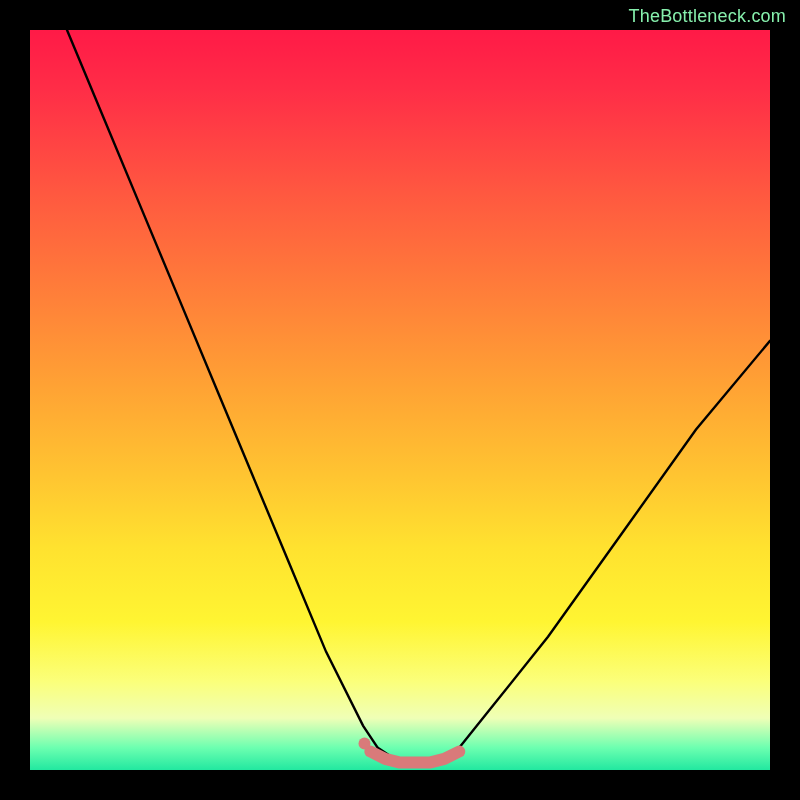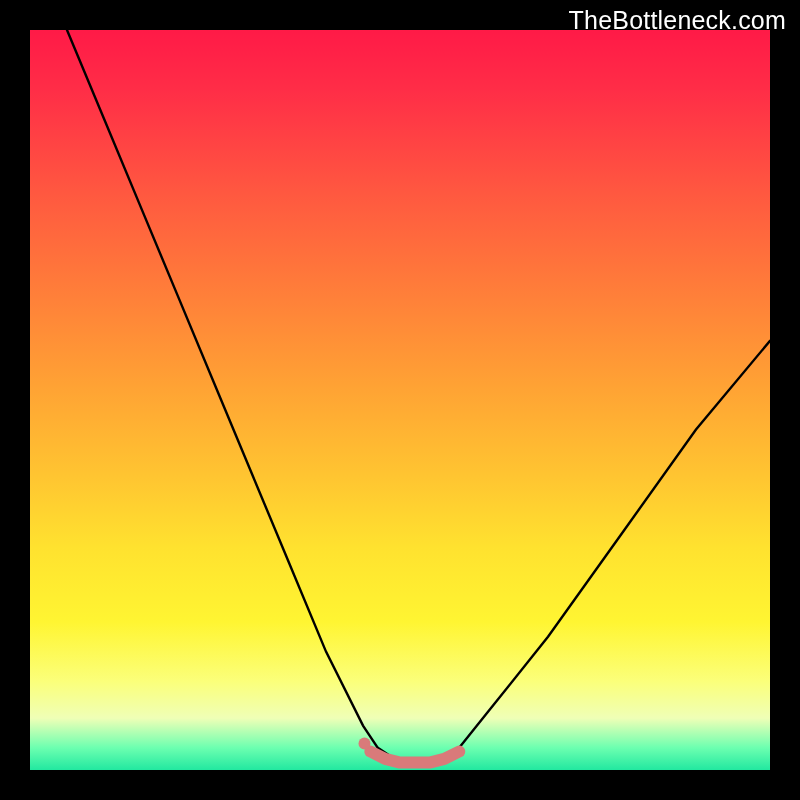--- a/index.html
+++ b/index.html
@@ -16,22 +16,22 @@
     left: 0;
     top: 0;
     width: 800px;
     height: 800px;
     background: #000;
   }
   .watermark {
     position: absolute;
     top: 6px;
     right: 14px;
-    color: #ffffff;
-    font-size: 25px;
+    color: #86efac;
+    font-size: 18px;
     font-weight: 500;
     letter-spacing: 0.2px;
     z-index: 20;
   }
   .plot {
     position: absolute;
     left: 30px;
     top: 30px;
     width: 740px;
     height: 740px;

